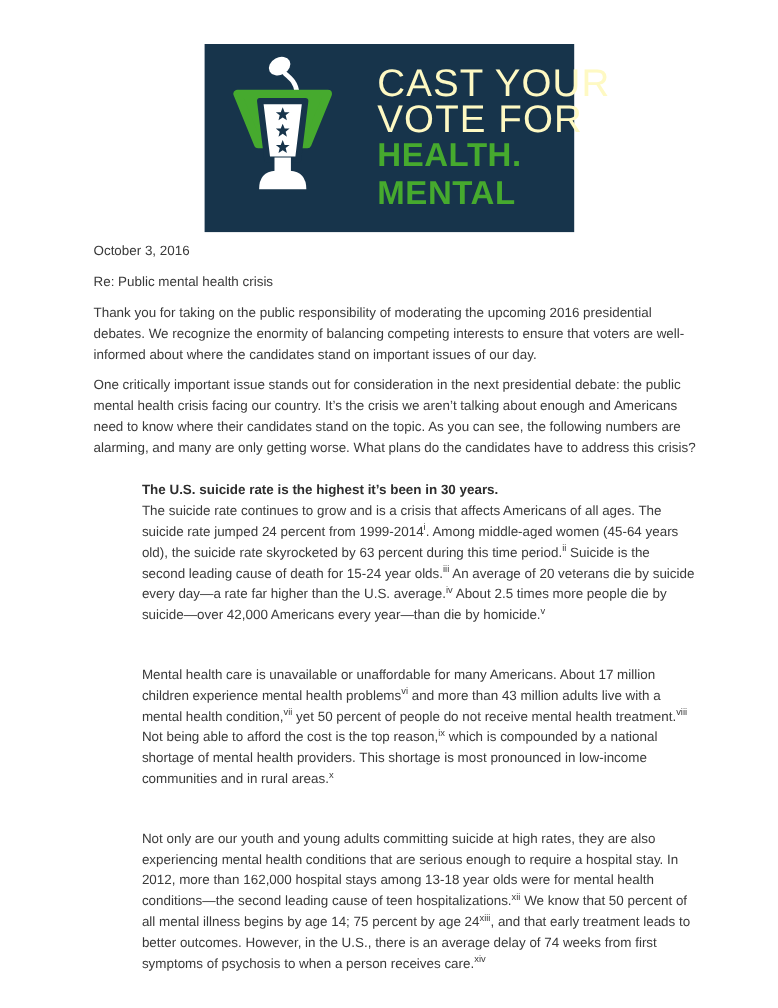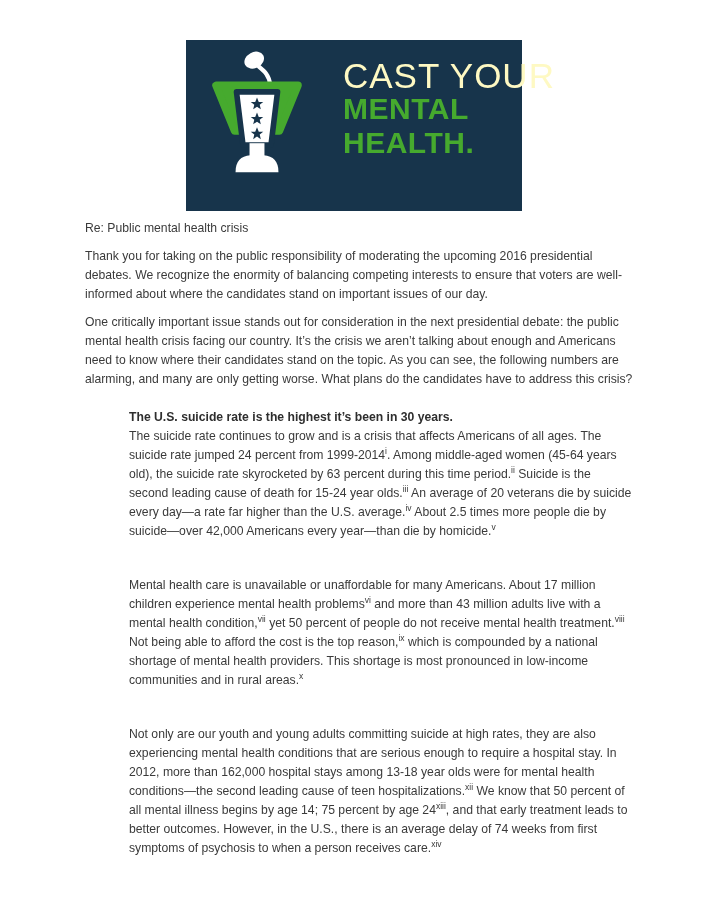--- a/index.html
+++ b/index.html
@@ -108,26 +108,28 @@
         </g>
 
         <g fill="#ffffff">
           <rect x="47" y="102" width="16" height="14"></rect>
           <path d="M32,133 Q32,116 48,115 L62,115 Q78,116 78,133 Z"></path>
         </g>
       </svg>
     </div>
     <div class="headline">
       <div class="hl-light">CAST YOUR</div>
+      <div class="hl-light">VOTE FOR</div>
+      <div class="hl-bold">HEALTH.</div>
       <div class="hl-bold">MENTAL</div>
-      <div class="hl-bold">HEALTH.</div>
     </div>
   </div>
 
   <div class="letter">
+    <p class="meta">October 3, 2016</p>
     <p class="meta">Re: Public mental health crisis</p>
 
     <p class="para">Thank you for taking on the public responsibility of moderating the upcoming 2016 presidential debates. We recognize the enormity of balancing competing interests to ensure that voters are well-informed about where the candidates stand on important issues of our day.</p>
     <p class="para">One critically important issue stands out for consideration in the next presidential debate: the public mental health crisis facing our country.  It’s the crisis we aren’t talking about enough and Americans need to know where their candidates stand on the topic. As you can see, the following numbers are alarming, and many are only getting worse.  What plans do the candidates have to address this crisis?</p>
 
     <div class="section first">
       <h3>The U.S. suicide rate is the highest it’s been in 30 years.</h3>
       <p class="body">The suicide rate continues to grow and is a crisis that affects Americans of all ages. The suicide rate jumped 24 percent from 1999-2014<sup>i</sup>. Among middle-aged women (45-64 years old), the suicide rate skyrocketed by 63 percent during this time period.<sup>ii</sup> Suicide is the second leading cause of death for 15-24 year olds.<sup>iii</sup> An average of 20 veterans die by suicide every day—a rate far higher than the U.S. average.<sup>iv</sup> About 2.5 times more people die by suicide—over 42,000 Americans every year—than die by homicide.<sup>v</sup></p>
     </div>
 

